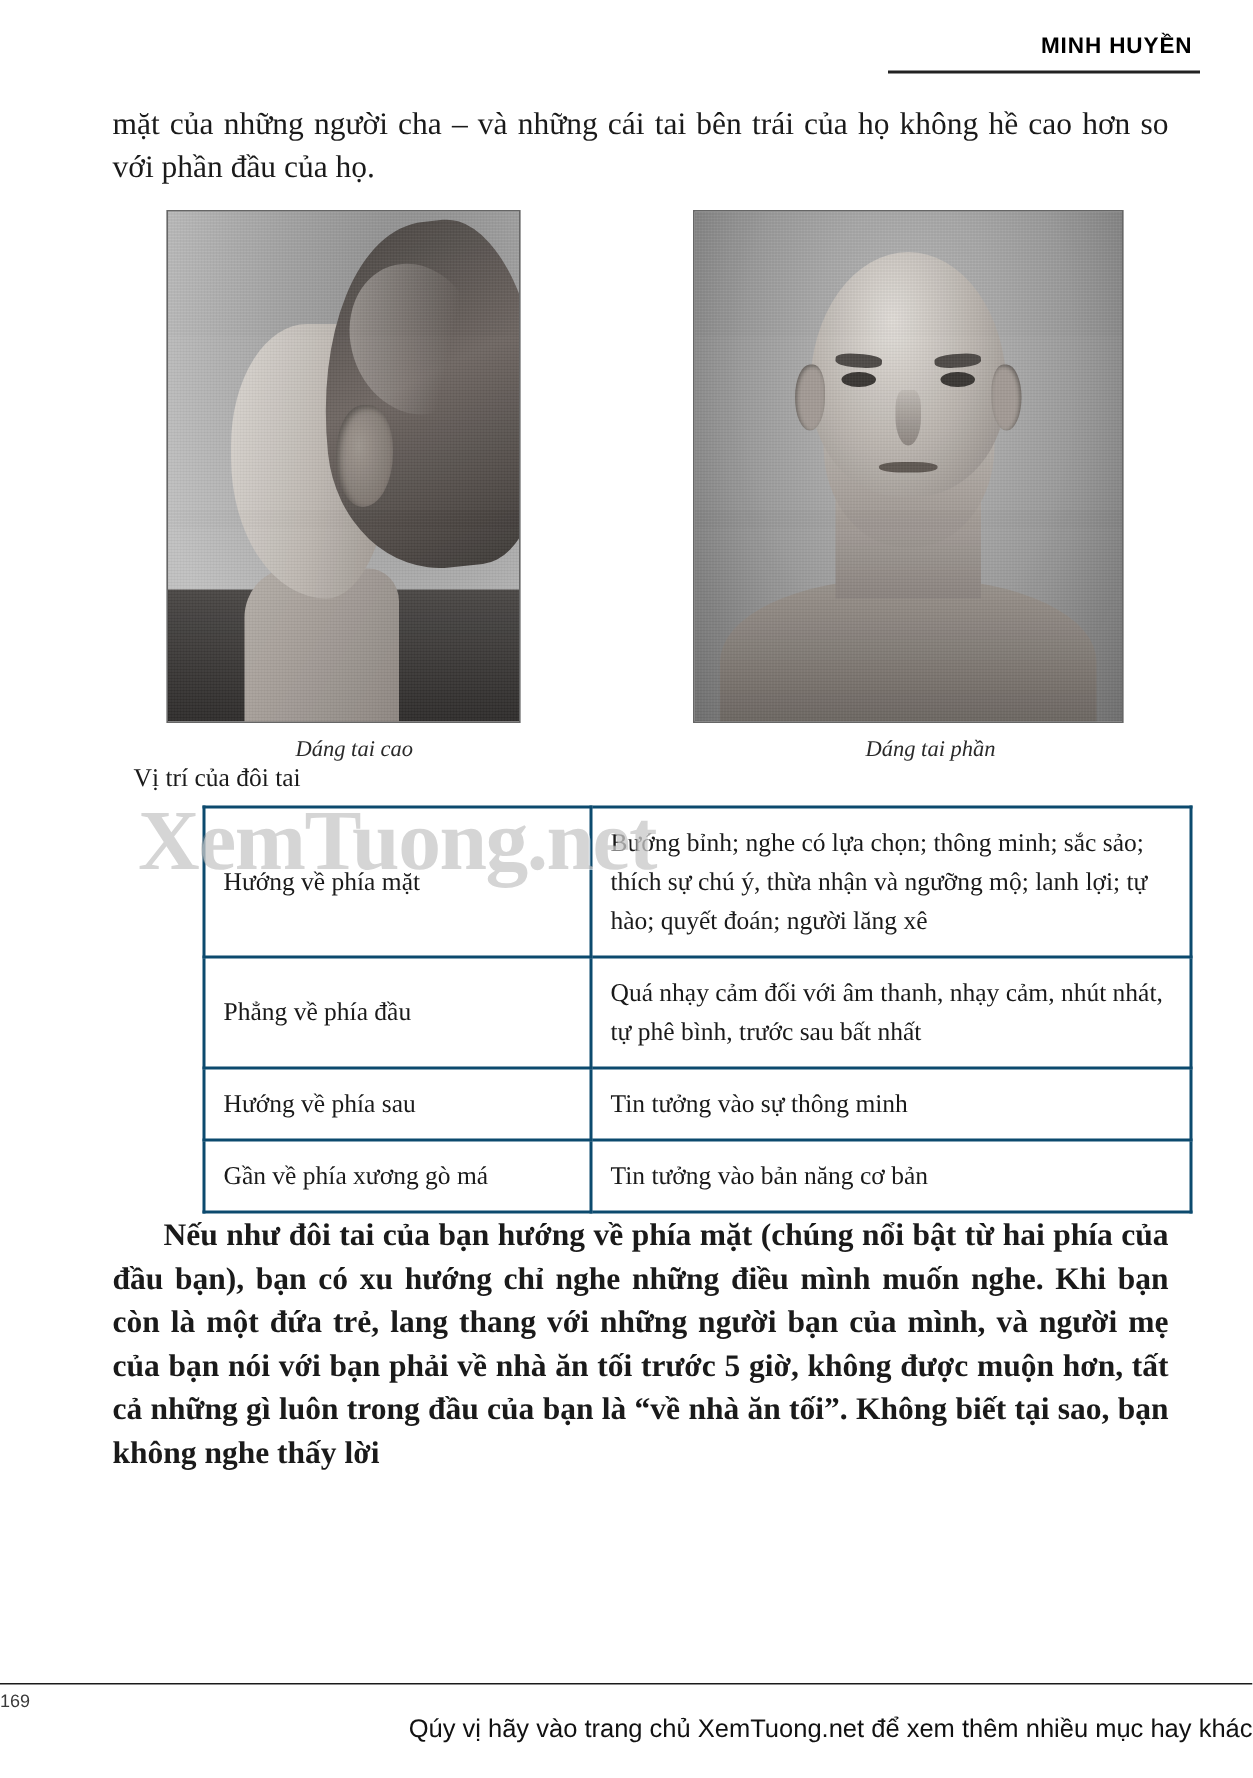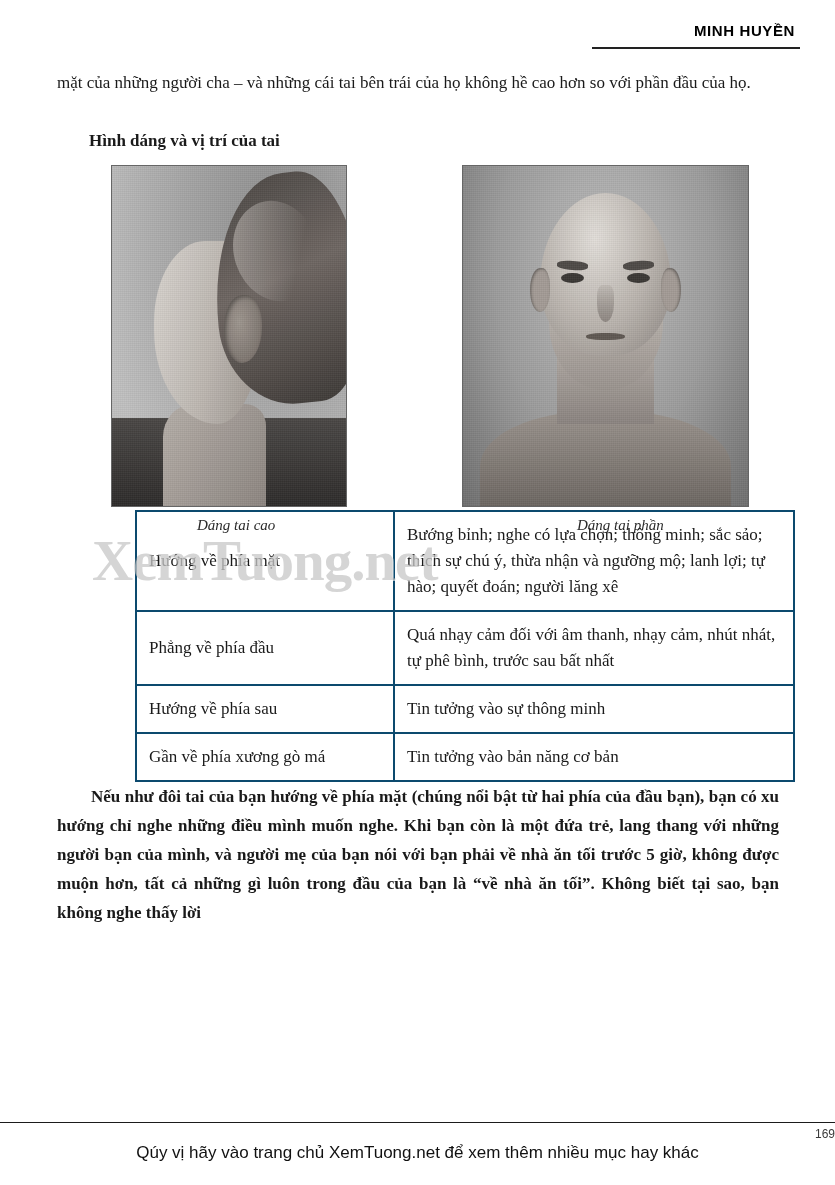--- a/index.html
+++ b/index.html
@@ -37,22 +37,22 @@
   }
 
   
   .content {
     position: absolute;
     left: 57px;
     top: 68px;
     width: 722px;
   }
   p.para {
-    margin: 0 0 6px 0;
-    font-size: 17px;
+    margin: 0 0 6px 18px;
+    font-size: 21px;
     line-height: 29px;
     text-align: justify;
   }
   p.para.indent { text-indent: 34px; }
 
   .section-title {
     font-family: "Liberation Serif", serif;
     font-weight: bold;
     font-size: 17px;
     margin: 34px 0 0 32px;
@@ -216,46 +216,45 @@
     position: absolute;
     left: 0; right: 0;
     bottom: 62px;
     height: 1px;
     background: #1b1b1b;
   }
   .footer-note {
     position: absolute;
     left: 0; right: 0;
     bottom: 22px;
-    text-align: center;
+    text-align: right;
     font-family: "Liberation Sans", sans-serif;
     font-size: 17px;
     color: #111;
   }
   .page-number {
     position: absolute;
     left: 0; right: 0;
     bottom: 44px;
-    text-align: right;
+    text-align: left;
     font-family: "Liberation Sans", sans-serif;
     font-size: 12px;
     color: #3a3a3a;
   }
 </style>
 </head>
 <body>
 
 <div class="page-header">MINH HUYỀN</div>
 <div class="header-rule"></div>
 
 <div class="content">
 
   <p class="para">mặt của những người cha – và những cái tai bên trái của họ không hề cao hơn so với phần đầu của họ.</p>
 
-  <div class="section-title">Hình dáng và vị trí của tai</div>
 
   <div class="photo-row">
 
     <div class="photo left">
       <div class="p1-bg"></div>
       <div class="p1-coat"></div>
       <div class="p1-neck"></div>
       <div class="p1-face"></div>
       <div class="p1-hair"></div>
       <div class="p1-hairshine"></div>
@@ -277,20 +276,21 @@
       <div class="p2-eye-r"></div>
       <div class="p2-nose"></div>
       <div class="p2-mouth"></div>
       <div class="grain"></div>
     </div>
 
     <div class="caption left-cap">Dáng tai cao</div>
     <div class="caption right-cap">Dáng tai phần</div>
   </div>
 
+  <div class="table-title">Vị trí của đôi tai</div>
 
   <table class="info">
     <tbody>
       <tr>
         <td class="col1">Hướng về phía mặt</td>
         <td>Bướng bỉnh; nghe có lựa chọn; thông minh; sắc sảo; thích sự chú ý, thừa nhận và ngưỡng mộ; lanh lợi; tự hào; quyết đoán; người lăng xê</td>
       </tr>
       <tr>
         <td class="col1">Phẳng về phía đầu</td>
         <td>Quá nhạy cảm đối với âm thanh, nhạy cảm, nhút nhát, tự phê bình, trước sau bất nhất</td>

